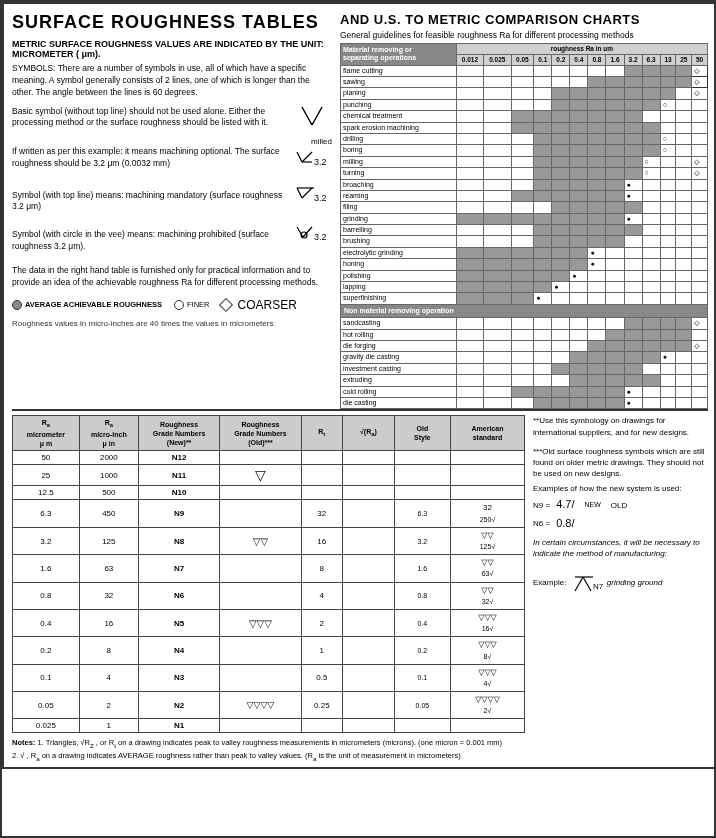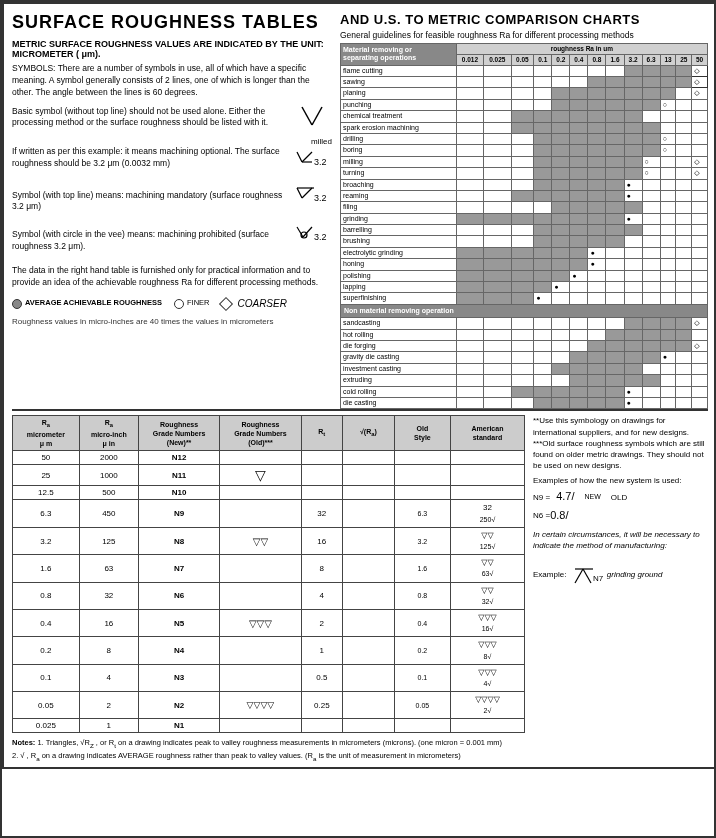--- a/index.html
+++ b/index.html
@@ -216,21 +216,21 @@
         <div class="legend-item">
           <div class="circle-filled"></div>
           <span style="font-size:7.5px; font-weight:bold;">AVERAGE ACHIEVABLE ROUGHNESS</span>
         </div>
         <div class="legend-item">
           <div class="circle-empty"></div>
           <span style="font-size:7.5px;">FINER</span>
         </div>
         <div class="legend-item">
           <div class="diamond-empty" style="margin-right:3px;"></div>
-          <span style="font-size:10px;font-style:italic;">COARSER</span>
+          <span style="font-size:12px;">COARSER</span>
         </div>
       </div>
 
       <div class="note-small" style="margin-top:5px;">Roughness values in micro-inches are 40 times the values in micrometers</div>
     </div>
   </div>
 
   <div class="right-panel">
     <div style="font-size:13px; font-weight:bold; letter-spacing:0.5px; margin-bottom:3px;">AND U.S. TO METRIC COMPARISON CHARTS</div>
     <div style="font-size:8.5px; margin-bottom:3px;">General guidelines for feasible roughness  Ra for different processing methods</div>
@@ -900,32 +900,32 @@
       </tbody>
     </table>
 
     <div class="notes-footer" style="margin-top:4px; font-size:7.5px; line-height:1.5;">
       <p><strong>Notes:</strong> 1. Triangles,  √R<sub>Z</sub>  , or R<sub>t</sub> on a drawing indicates peak to valley roughness measurements in micrometers (microns).  (one micron = 0.001 mm)</p>
       <p>2.  √  ,  R<sub>a</sub> on a drawing indicates AVERAGE roughness rather than peak to valley values.  (R<sub>a</sub> is the unit of measurement in micrometers)</p>
     </div>
   </div>
 
   <div style="width:175px; flex-shrink:0; font-size:8px; line-height:1.4;">
-    <p style="margin-bottom:0;">**Use this symbology on drawings for international suppliers, and for new designs.</p>
+    <p style="margin-bottom:8px;">**Use this symbology on drawings for international suppliers, and for new designs.</p>
     <p style="margin-bottom:4px;">***Old surface roughness symbols which are still found on older metric drawings. They should not be used on new designs.</p>
     <p style="margin-bottom:3px;">Examples of how the new system is used:</p>
 
     <div style="display:flex; align-items:center; gap:6px; margin-bottom:3px; font-size:8px;">
       <span>N9 =</span>
       <span style="font-size:11px;">4.7/</span>
       <span style="margin:0 4px; font-size:7px;">NEW</span>
       <span style="font-size:8px;">OLD</span>
     </div>
 
-    <div style="display:flex; align-items:center; margin-bottom:6px; font-size:8px;">
+    <div style="display:flex; align-items:center; gap:6px; margin-bottom:6px; font-size:8px;">
       <span>N6 =</span>
       <span style="font-size:11px;">0.8/</span>
     </div>
 
     <p style="margin-bottom:13px;font-style:italic;">In certain circumstances, it will be necessary to indicate the method of manufacturing:</p>
 
     <div style="margin-top:3px; font-size:8px;">
       <span>Example:</span>
       <span style="margin-left:4px;">
         <svg width="30" height="20" viewBox="0 0 30 20" style="vertical-align:middle;">

